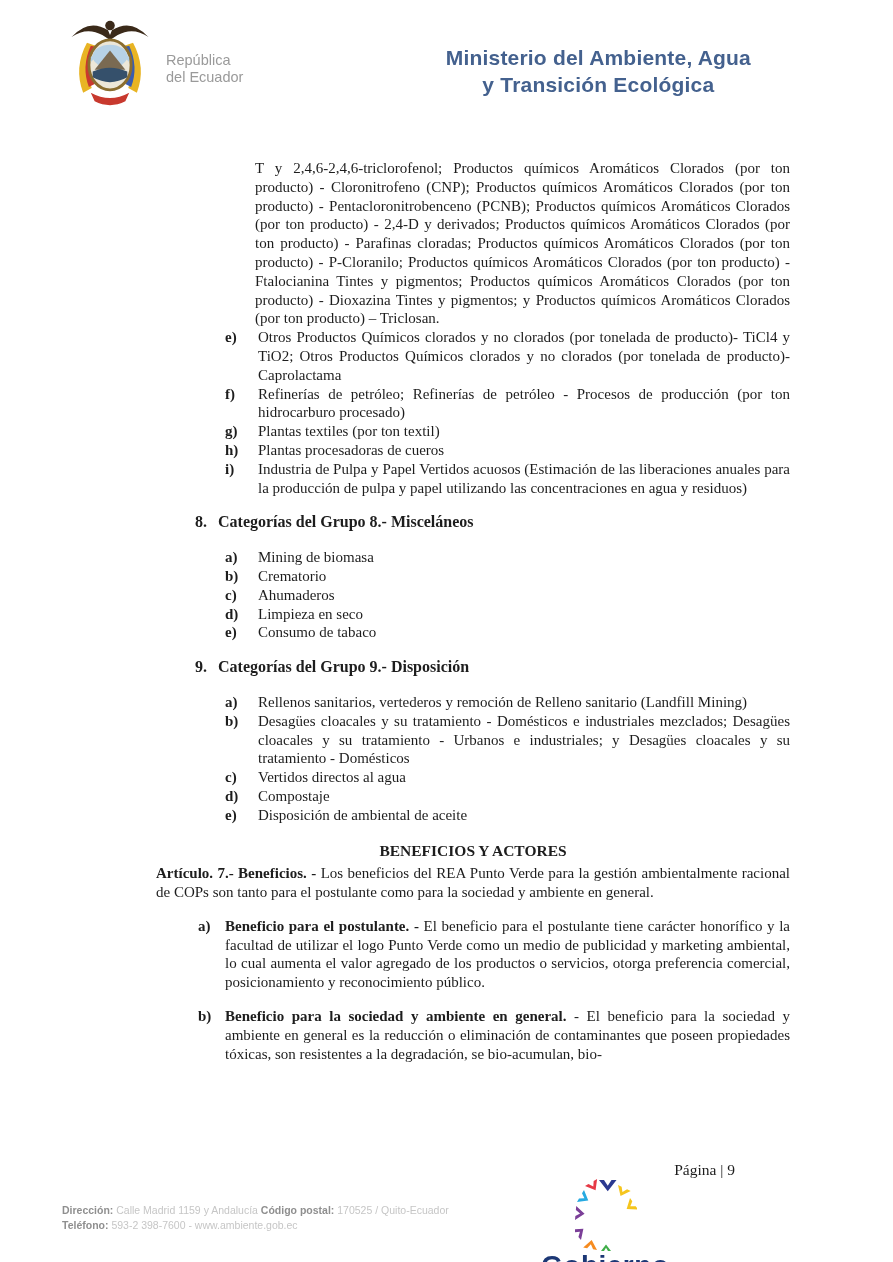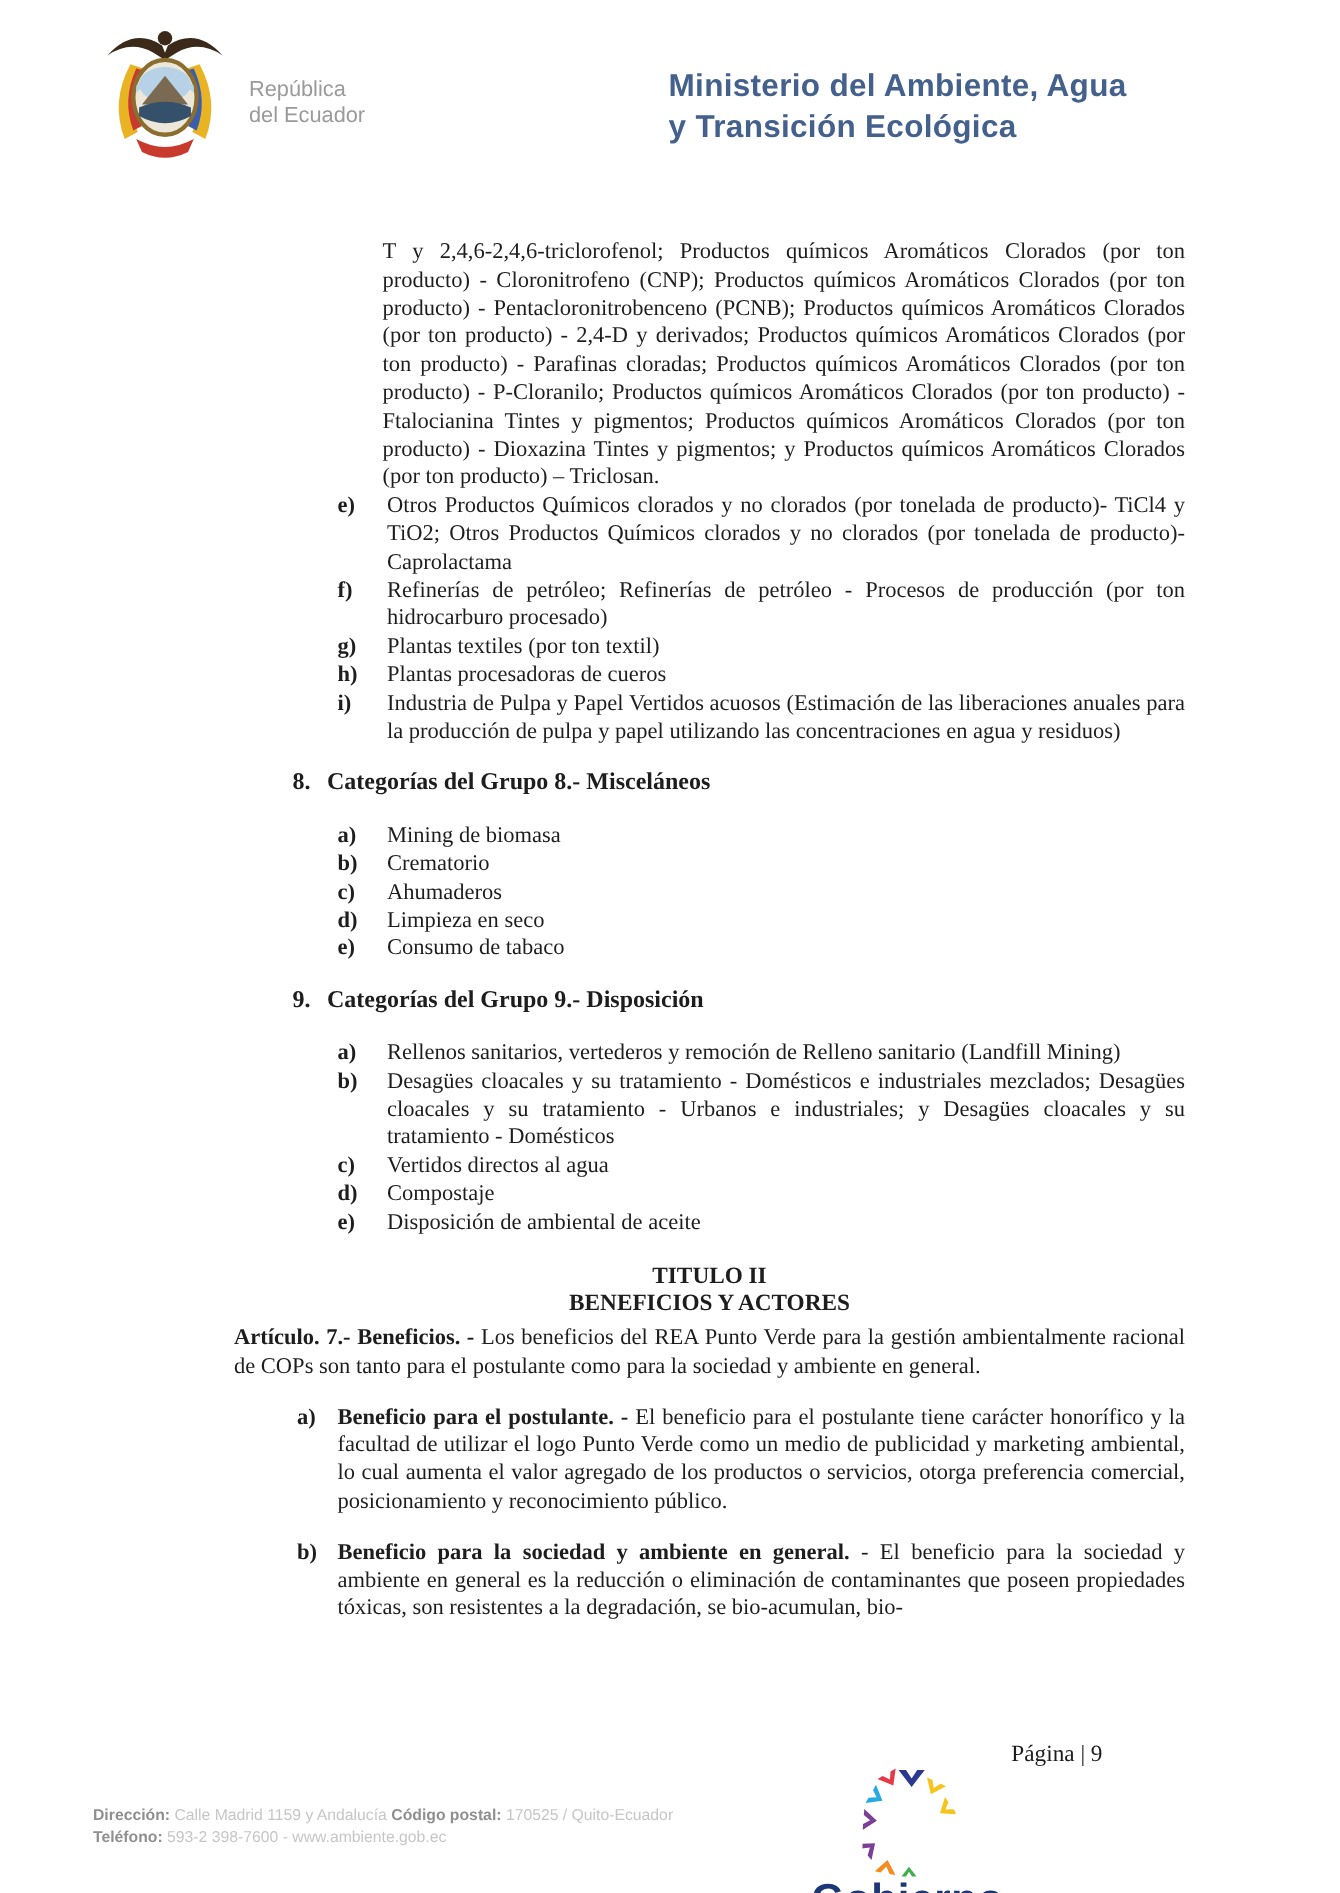--- a/index.html
+++ b/index.html
@@ -10,21 +10,21 @@
   }
 
   
   .hdr-logo { position:absolute; left:62px; top:13px; display:flex; align-items:center; }
   .hdr-logo svg { width:96px; height:98px; }
   .hdr-republic {
     font-family:"Liberation Sans","DejaVu Sans",sans-serif;
     font-size:14.5px; line-height:17px; color:#9a9a9a; margin-left:8px; margin-top:14px;
   }
   .hdr-ministry {
-    position:absolute; right:76px; top:44px; text-align:left;
+    position:absolute; right:76px; top:44px; text-align:center;
     font-family:"Liberation Sans","DejaVu Sans",sans-serif;
     font-weight:bold; font-size:21px; line-height:27px; color:#44618e; letter-spacing:.2px;
   }
 
   
   .doc { position:absolute; left:156px; top:159px; width:634px; font-size:15px; line-height:18.8px; }
   .just { text-align:justify; }
   .p-cont { margin-left:99px; }
   .l1-item { position:relative; padding-left:102px; }
   .l1-item .mk { position:absolute; left:69px; font-weight:bold; }
@@ -157,21 +157,20 @@
     <div class="l1-item just">
       <span class="mk">d)</span>
       <span>Compostaje</span>
     </div>
     <div class="l1-item just">
       <span class="mk">e)</span>
       <span>Disposición de ambiental de aceite</span>
     </div>
 
     <div class="center-title">
-      <div>TITULO II</div>
       <div>BENEFICIOS Y ACTORES</div>
     </div>
 
     <div class="art-para just">
       <span class="bold">Artículo. 7.- Beneficios. -</span><span> Los beneficios del REA Punto Verde para la gestión ambientalmente racional de COPs son tanto para el postulante como para la sociedad y ambiente en general.</span>
     </div>
 
     <div class="b-item just">
       <span class="mk">a)</span>
       <span class="bold">Beneficio para el postulante. -</span><span> El beneficio para el postulante tiene carácter honorífico y la facultad de utilizar el logo Punto Verde como un medio de publicidad y marketing ambiental, lo cual aumenta el valor agregado de los productos o servicios, otorga preferencia comercial, posicionamiento y reconocimiento público.</span>

